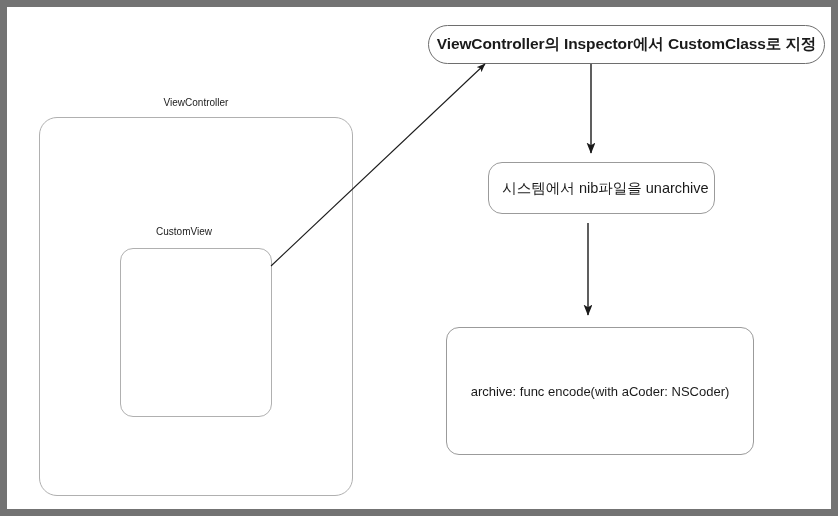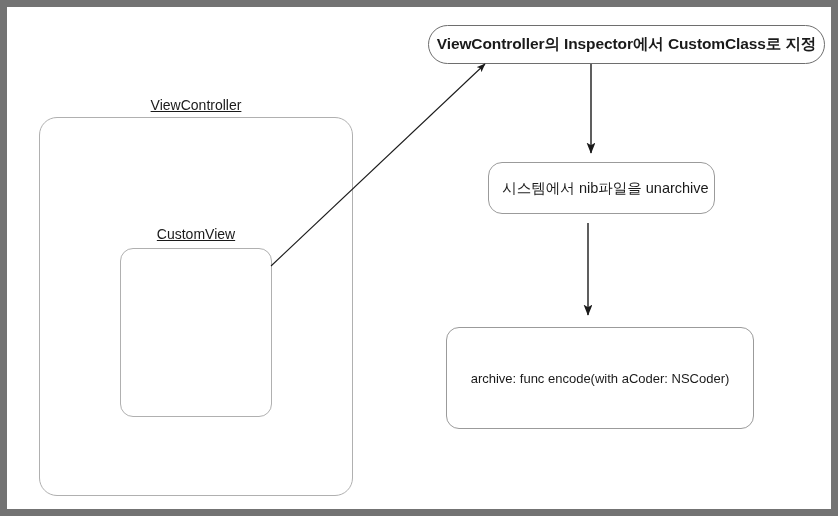--- a/index.html
+++ b/index.html
@@ -54,37 +54,36 @@
   }
   #cv-box {
     left: 113px;
     top: 241px;
     width: 152px;
     height: 169px;
     border-radius: 13px;
   }
   .group-label {
     position: absolute;
-    font-size: 14px;
+    font-size: 10px;
     color: #1a1a1a;
     background: #ffffff;
     padding: 0 6px;
     white-space: nowrap;
     text-align: center;
-    text-decoration: underline;
   }
   #vc-label {
     left: 32px;
     top: 90px;
     width: 314px;
     padding: 0;
     background: transparent;
   }
   #cv-label {
-    left: 113px;
+    left: 101px;
     top: 219px;
     width: 152px;
     padding: 0;
     background: transparent;
   }
   #top-box {
     left: 421px;
     top: 18px;
     width: 397px;
     height: 39px;
@@ -101,21 +100,21 @@
     width: 227px;
     height: 52px;
     border-radius: 14px;
     font-size: 14.5px;
     padding-left: 8px;
   }
   #bottom-box {
     left: 439px;
     top: 320px;
     width: 308px;
-    height: 102px;
+    height: 128px;
     border-radius: 13px;
     flex-direction: column;
     justify-content: center;
     gap: 19px;
     font-size: 13px;
   }
   .code-line {
     white-space: nowrap;
     line-height: 1;
   }

